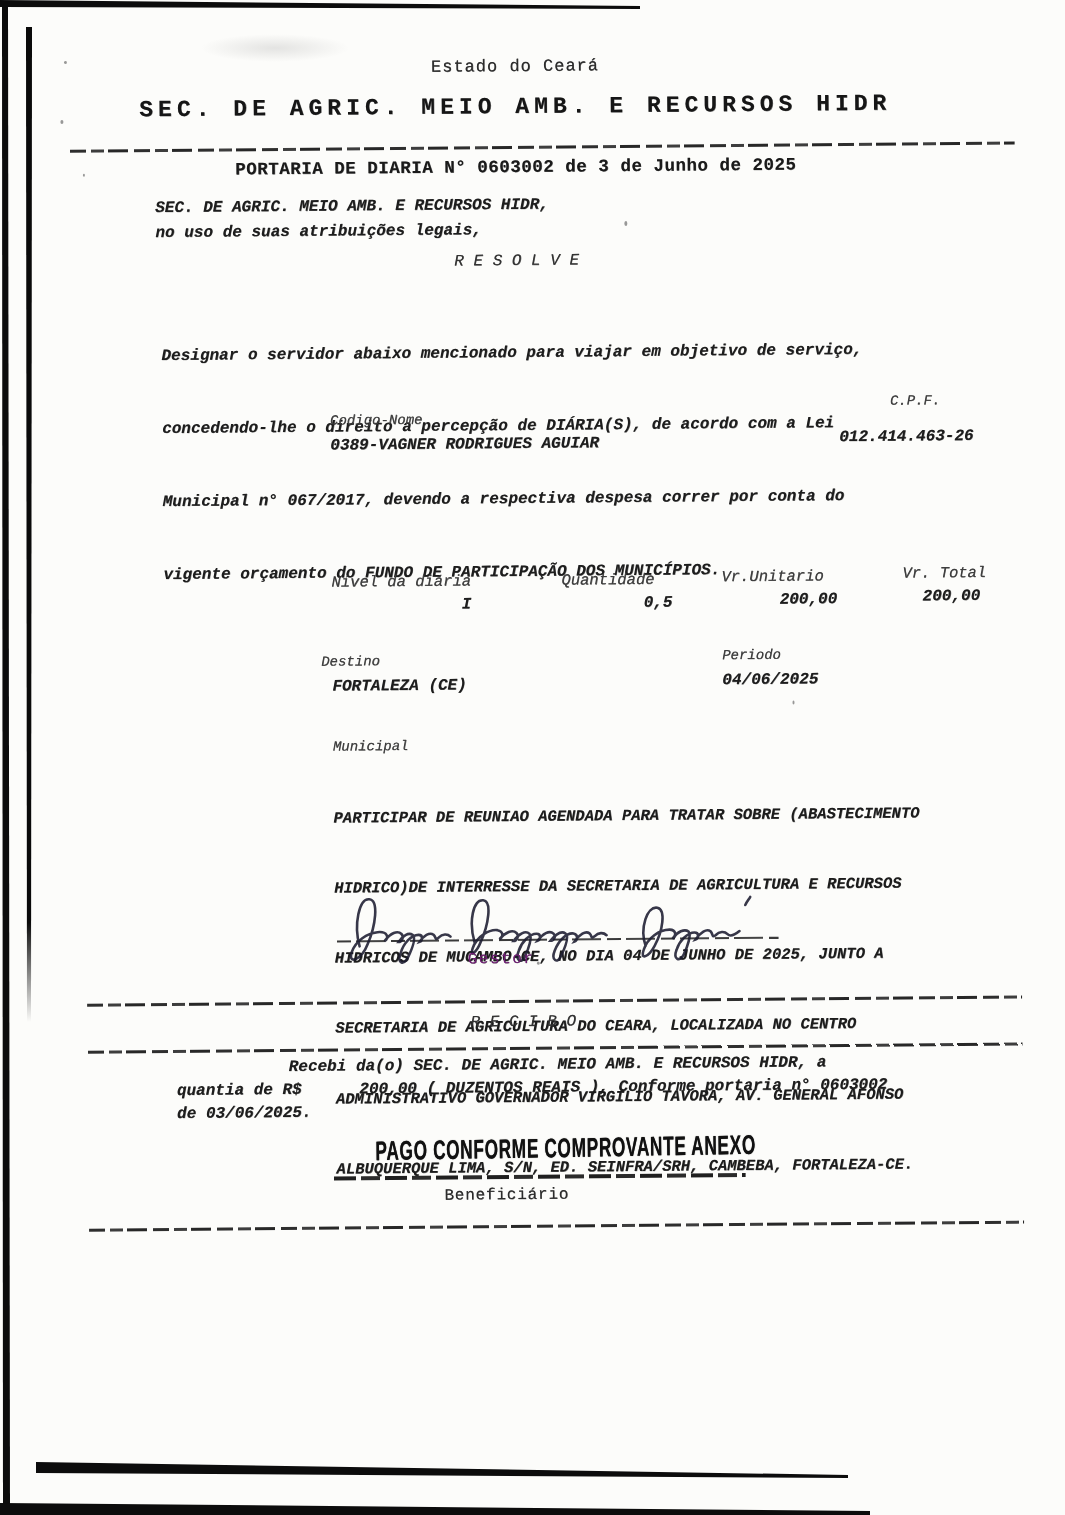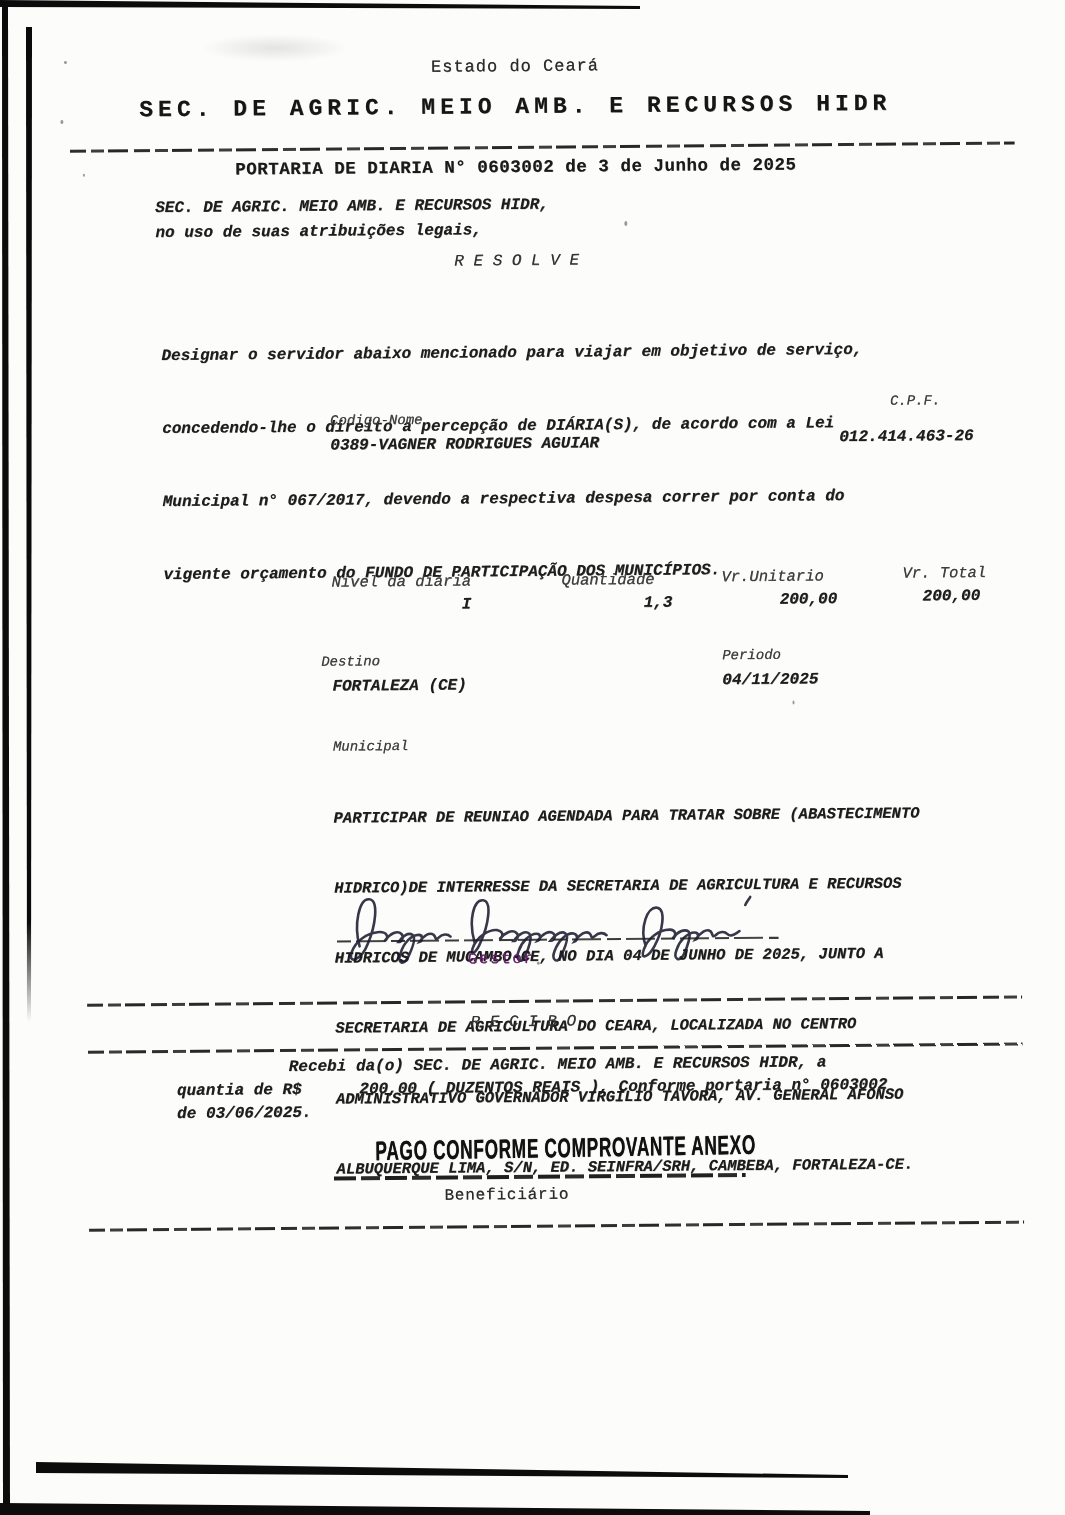--- a/index.html
+++ b/index.html
@@ -104,29 +104,29 @@
 
     <div class="abs it lbl ink" style="left:848px;top:396px;margin-left:45px;">C.P.F.</div>
     <div class="abs it b val ink2" style="left:842px;top:431px;">012.414.463-26</div>
 
     <div class="abs it lbl ink" style="left:333px;top:572px;font-size:15.5px;">Nível da diária</div>
     <div class="abs it lbl ink" style="left:563px;top:572px;font-size:15.5px;text-align:right;">Quantidade</div>
     <div class="abs it lbl ink" style="left:723px;top:570px;font-size:15.5px;">Vr.Unitario</div>
     <div class="abs it lbl ink" style="left:895px;top:568px;font-size:15.5px;margin-left:9px;">Vr. Total</div>
 
     <div class="abs it b val ink2" style="left:463px;top:595px;">I</div>
-    <div class="abs it b val ink2" style="left:645px;top:595px;">1,3</div>
+    <div class="abs it b val ink2" style="left:645px;top:595px;">0,5</div>
     <div class="abs it b val ink2" style="left:781px;top:593px;">200,00</div>
     <div class="abs it b val ink2" style="left:924px;top:591px;">200,00</div>
 
     <div class="abs it lbl ink" style="left:322px;top:652px;">Destino</div>
     <div class="abs it b val ink2" style="left:333px;top:676px;">FORTALEZA (CE)</div>
 
     <div class="abs it lbl ink" style="left:723px;top:649px;">Periodo</div>
-    <div class="abs it b val ink2" style="left:723px;top:673px;">04/11/2025</div>
+    <div class="abs it b val ink2" style="left:723px;top:673px;">04/06/2025</div>
 
     <div class="abs it lbl ink" style="left:333px;top:737px;">Municipal</div>
     <div class="abs it b ink2 lines" style="left:333px;top:759px;font-size:15.5px;line-height:23.4px;color:#1c1c1c;">
       <div>PARTICIPAR DE REUNIAO AGENDADA PARA TRATAR SOBRE (ABASTECIMENTO</div>
       <div>HIDRICO)DE INTERRESSE DA SECRETARIA DE AGRICULTURA E RECURSOS</div>
       <div>HIDRICOS DE MUCAMBO-CE, NO DIA 04 DE JUNHO DE 2025, JUNTO A</div>
       <div>SECRETARIA DE AGRICULTURA DO CEARA, LOCALIZADA NO CENTRO</div>
       <div>ADMINISTRATIVO GOVERNADOR VIRGILIO TAVORA, AV. GENERAL AFONSO</div>
       <div>ALBUQUERQUE LIMA, S/N, ED. SEINFRA/SRH, CAMBEBA, FORTALEZA-CE.</div>
     </div>

